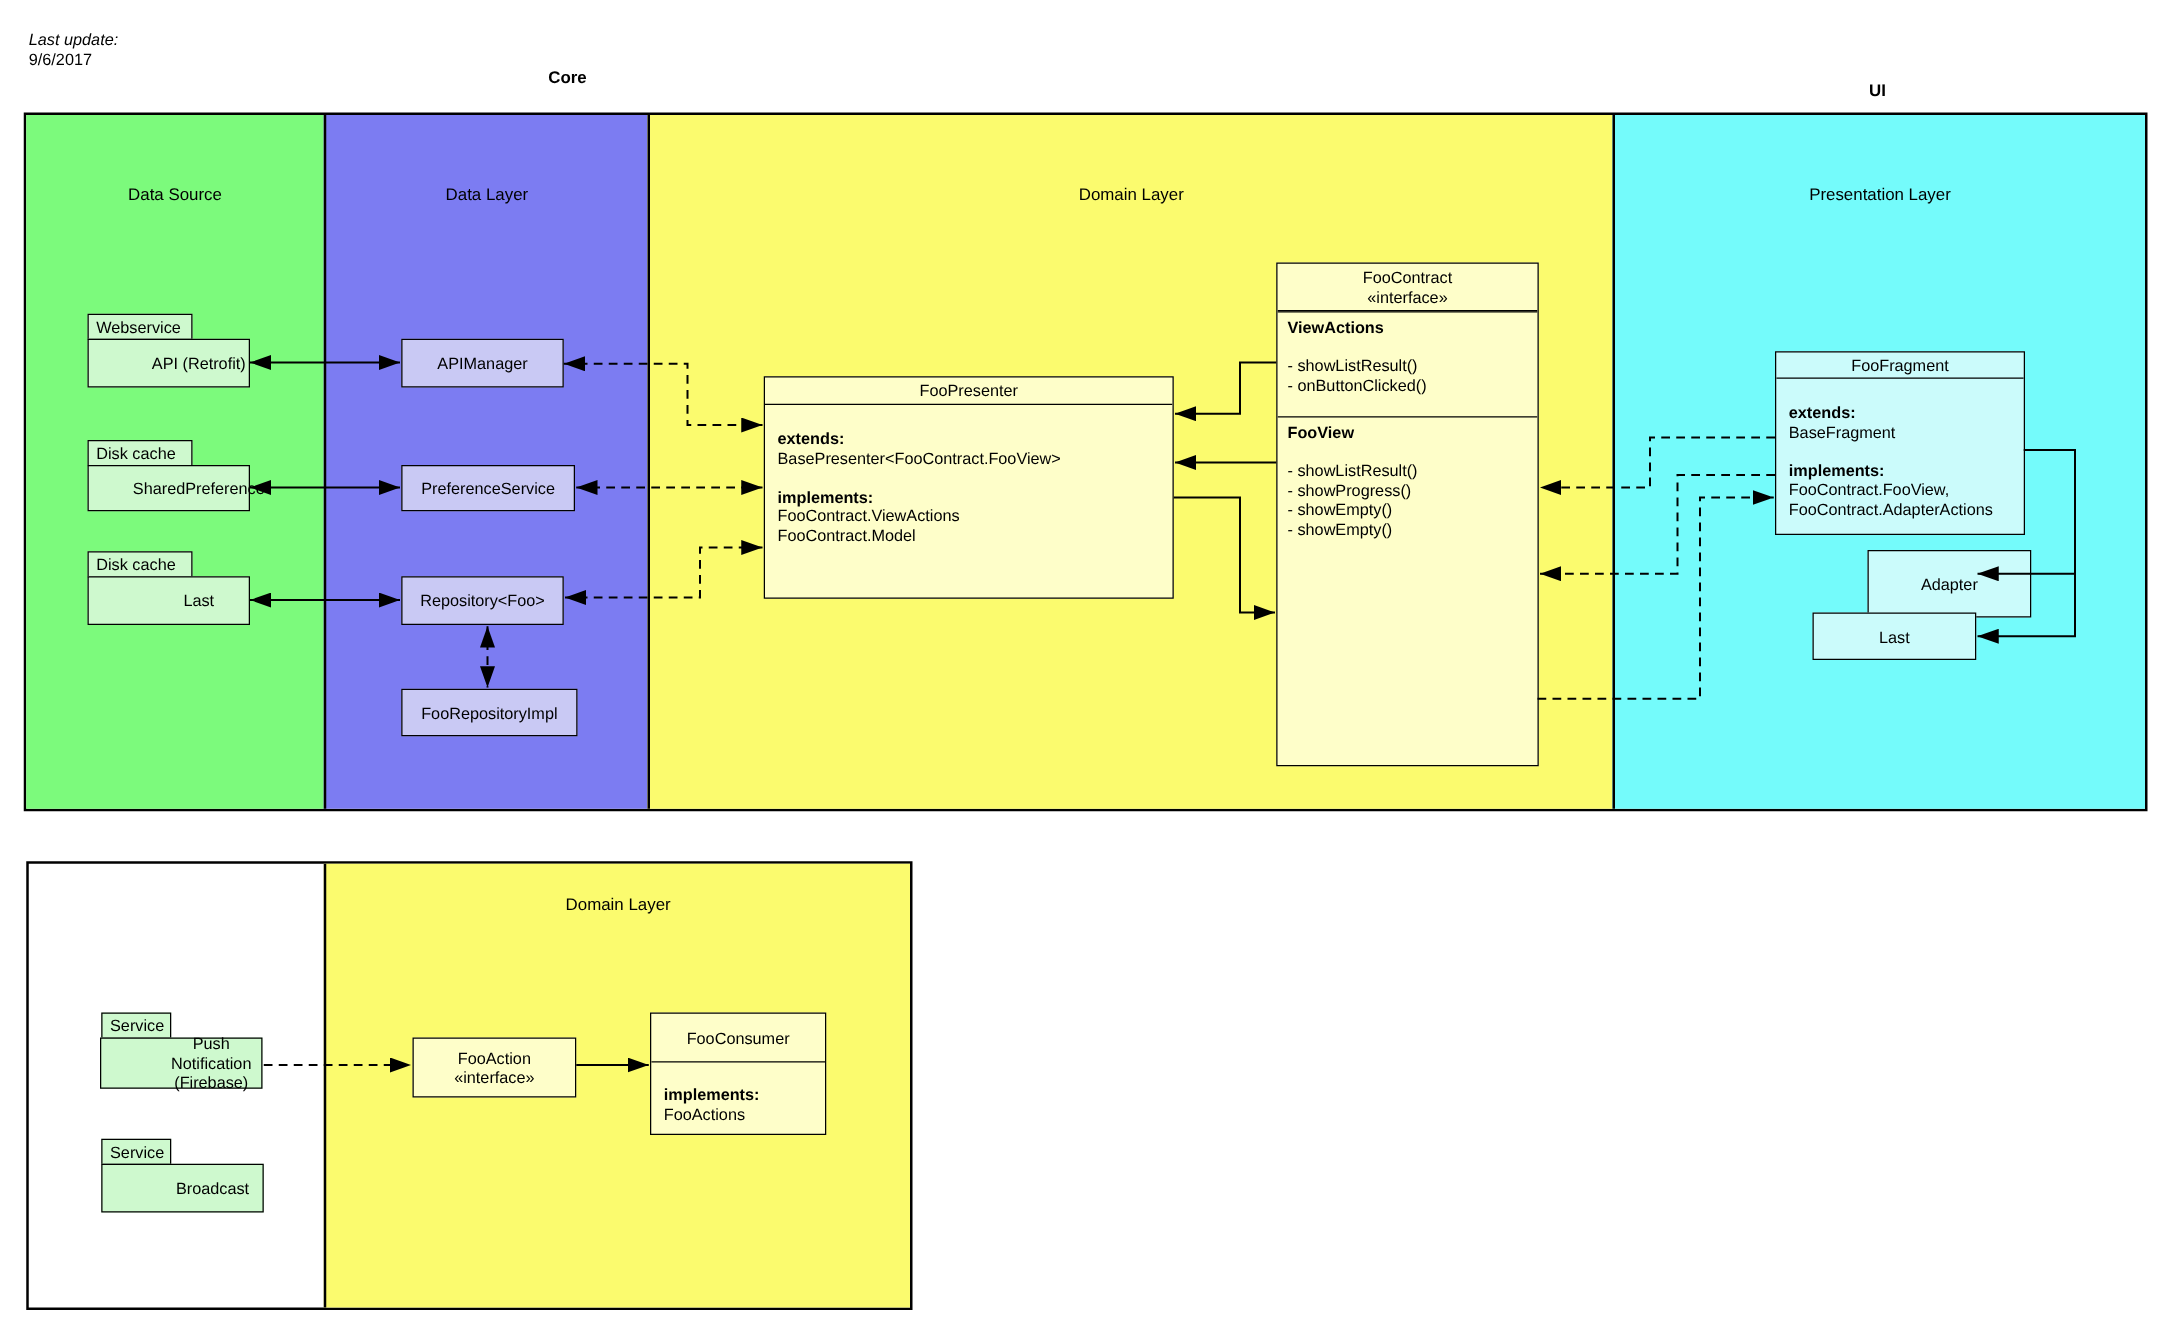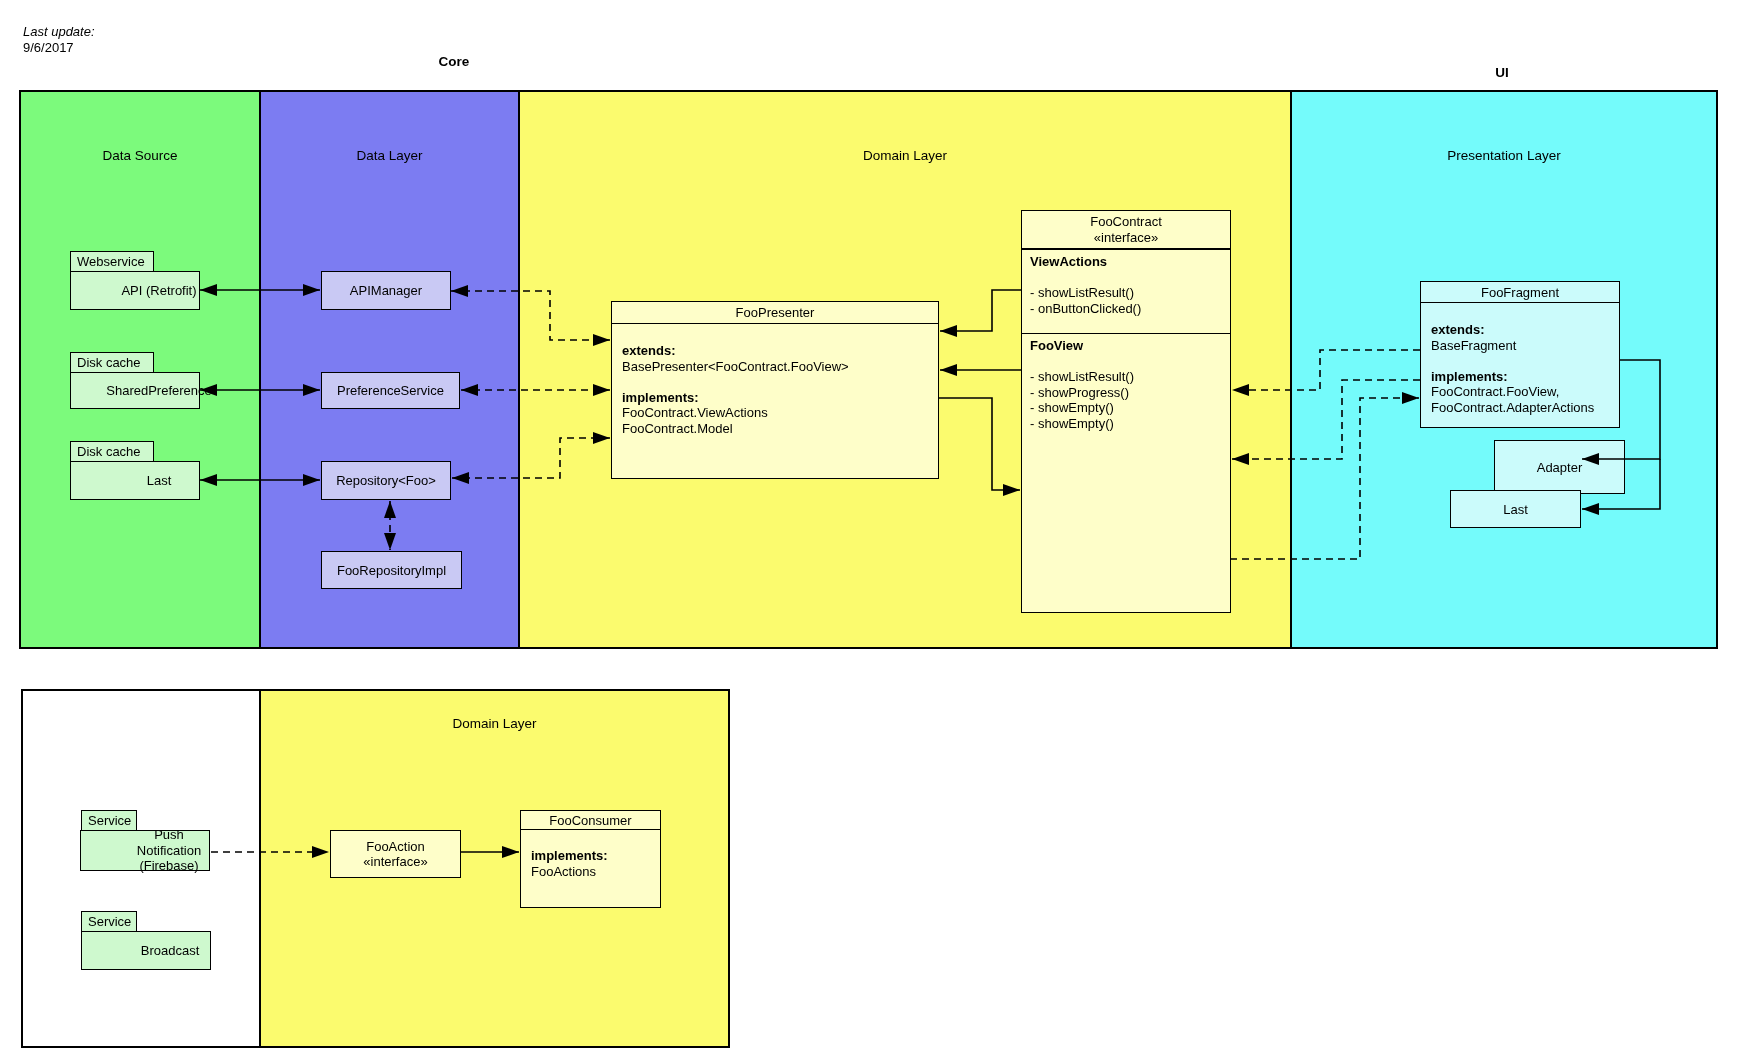--- a/index.html
+++ b/index.html
@@ -168,21 +168,21 @@
   <div class="tag g" style="left:81px;top:911px;width:56px;height:21px;">Service</div>
   <div class="bx g" style="left:81px;top:931px;width:130px;height:39px;">
     <span>Broadcast</span>
   </div>
 
   <div class="bx y" style="left:330px;top:830px;width:131px;height:48px;">
       <div class="ln">FooAction</div>
       <div class="ln">«interface»</div>
     </div>
   <div class="uml y" style="left:520px;top:810px;width:141px;height:98px;">
-    <div class="uml-title" style="height:19px;">FooConsumer</div>
+    <div class="uml-title" style="height:39px;">FooConsumer</div>
     <div class="uml-body cons-body">
         <div class="ln b">implements:</div>
         <div class="ln">FooActions</div>
       </div>
   </div>
 
   <svg class="wires" width="1740" height="1060" viewBox="0 0 1740 1060">
     <defs>
       <marker id="arr" viewBox="0 0 17 12" refX="17" refY="6" markerWidth="17" markerHeight="12" orient="auto-start-reverse" markerUnits="userSpaceOnUse">
         <path d="M0,0 L17,6 L0,12 Z" fill="#000"></path>

